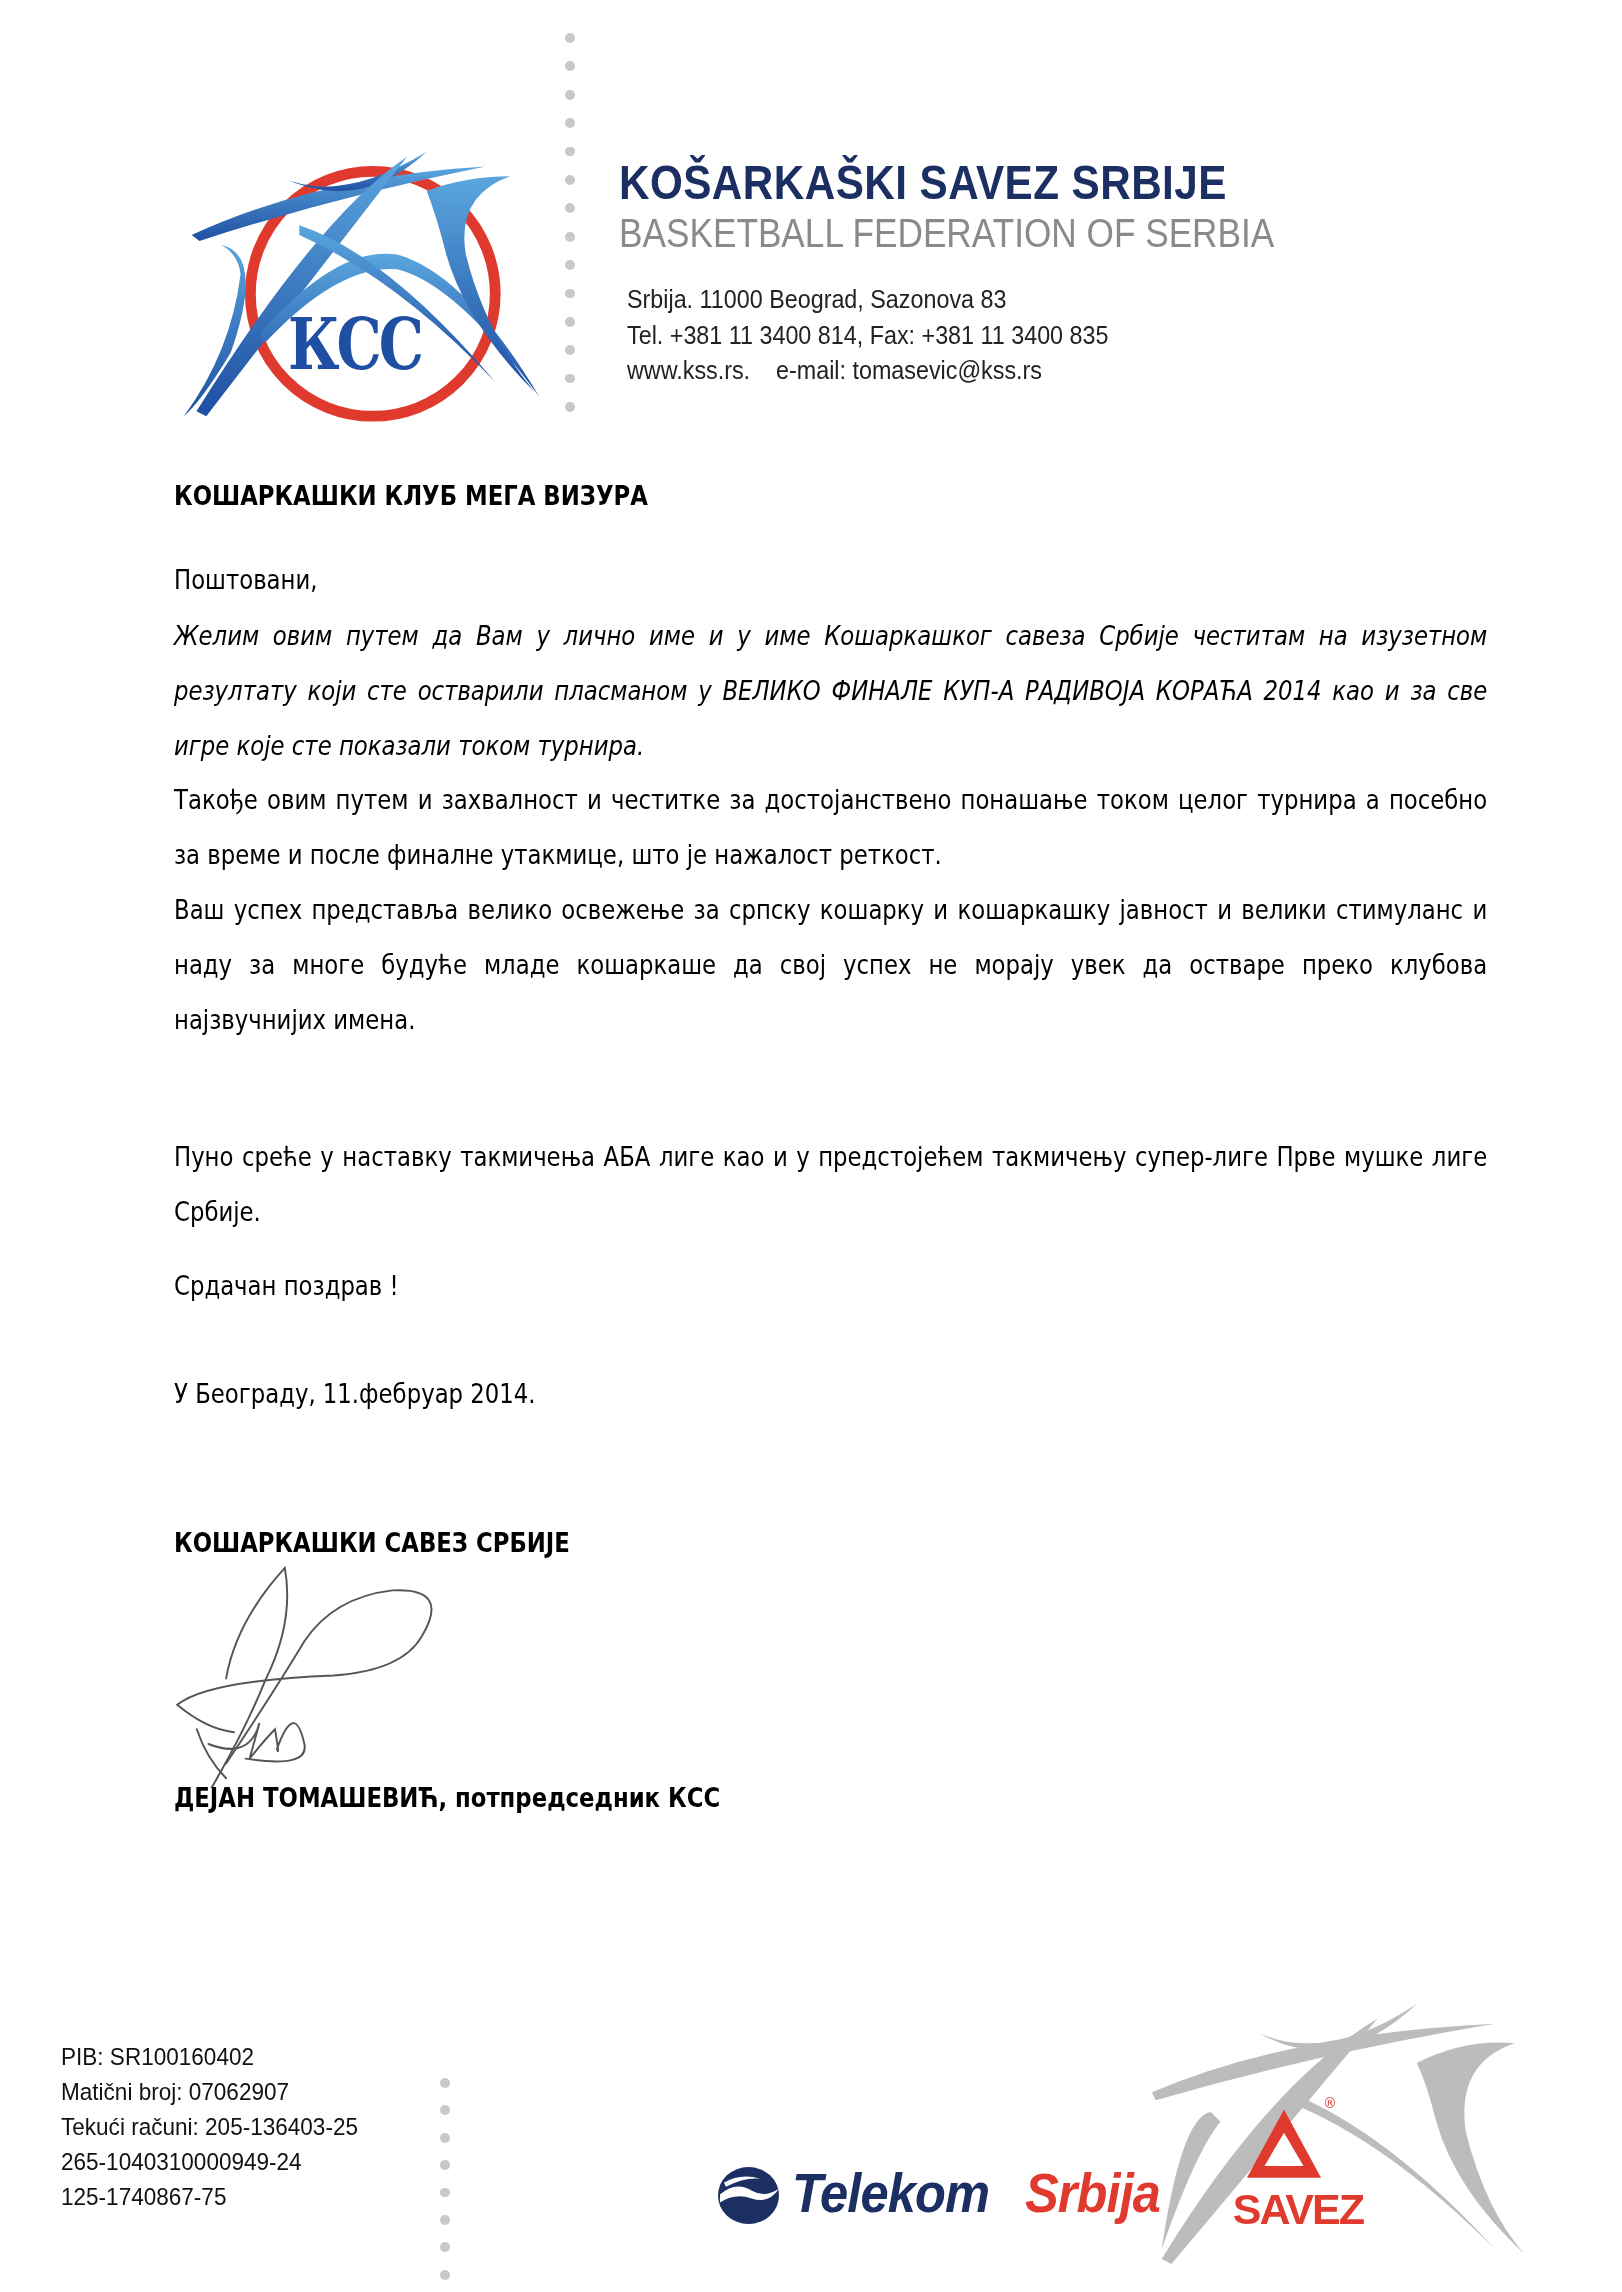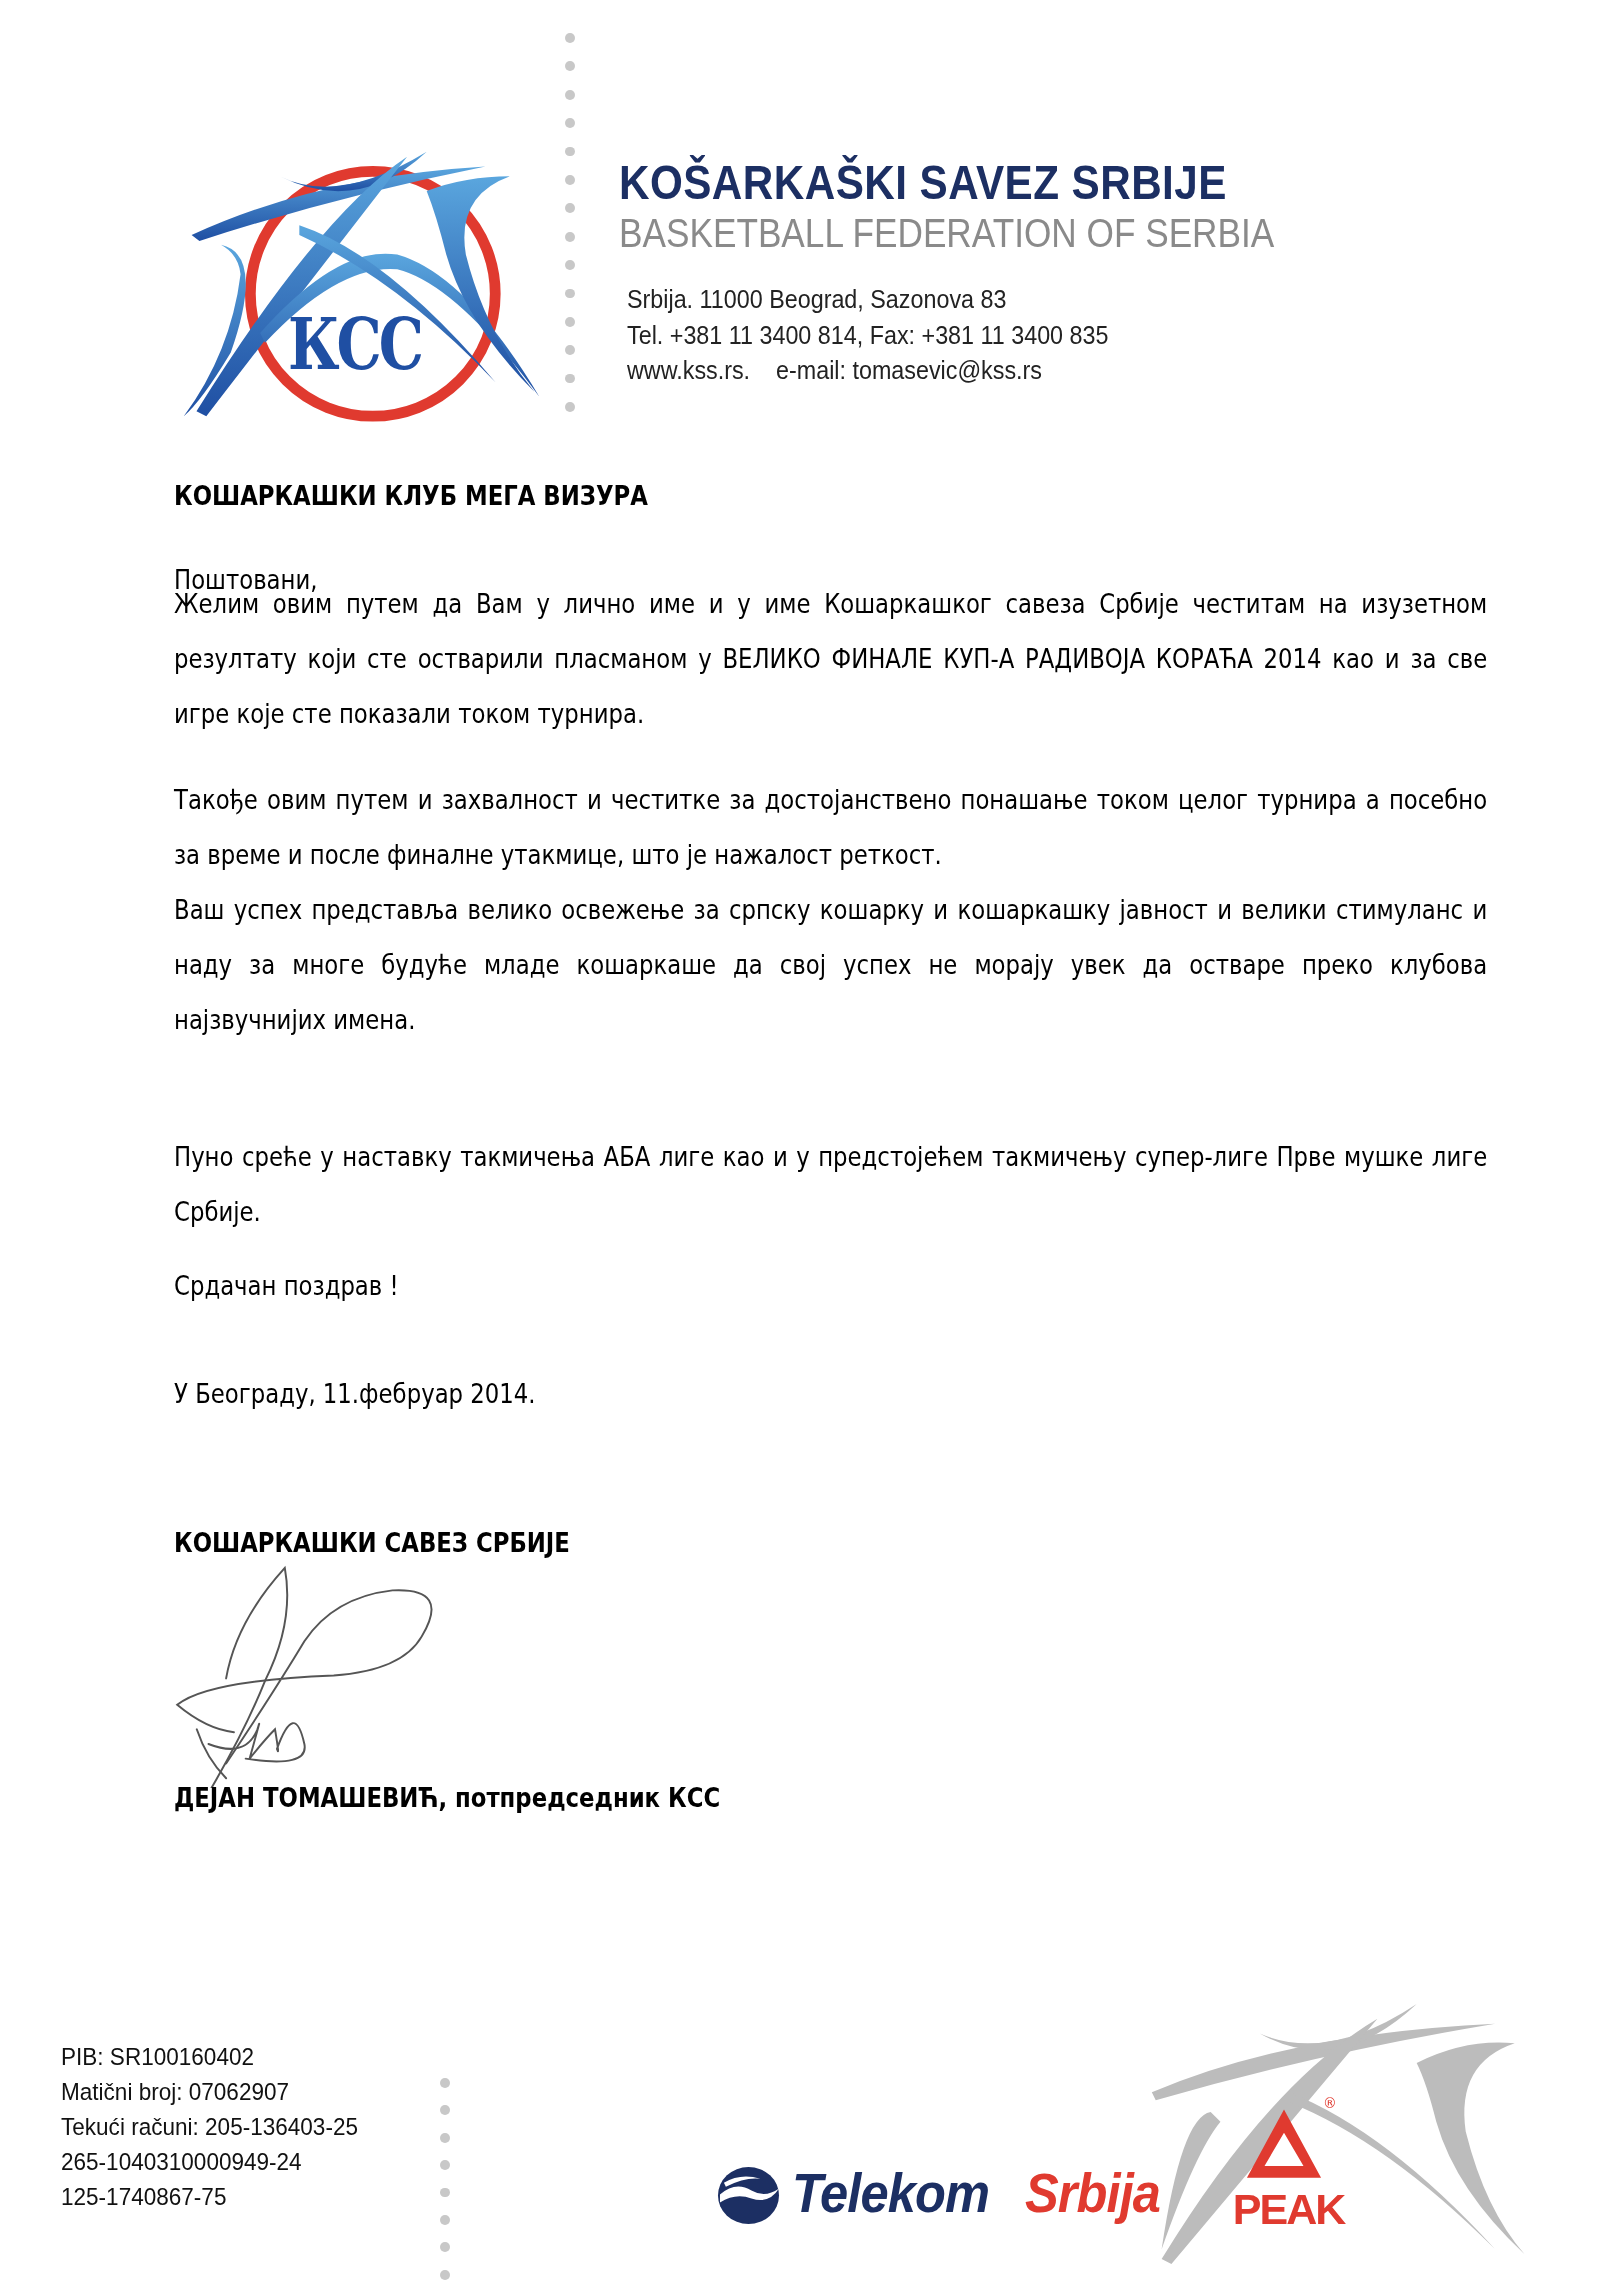--- a/index.html
+++ b/index.html
@@ -67,21 +67,21 @@
 <div class="abs hdr-sub">BASKETBALL FEDERATION OF SERBIA</div>
 <div class="abs hdr-line" style="top:284px">Srbija. 11000 Beograd, Sazonova 83</div>
 <div class="abs hdr-line" style="top:320px">Tel. +381 11 3400 814, Fax: +381 11 3400 835</div>
 <div class="abs hdr-line" style="top:355px">
   <span>www.kss.rs.</span>&nbsp;&nbsp;&nbsp;&nbsp;<span>e-mail: tomasevic@kss.rs</span>
 </div>
 
 <div class="abs body-text bold cond" style="left:174px;top:480px;">КОШАРКАШКИ КЛУБ МЕГА ВИЗУРА</div>
 <div class="abs body-text cond" style="left:174px;top:564px;">Поштовани,</div>
 
-<div class="abs body-text para" style="top:576px;">
+<div class="abs body-text para" style="top:608px;font-style:italic;">
   <span style="display:inline-block;width:1527px;transform:scaleX(0.86);transform-origin:left;text-align:justify;">Желим овим путем да Вам у лично име и у име Кошаркашког савеза Србије честитам на изузетном резултату који сте остварили пласманом у ВЕЛИКО ФИНАЛЕ КУП-А РАДИВОЈА КОРАЋА 2014 као и за све игре које сте показали током турнира.</span>
 </div>
 <div class="abs body-text para" style="top:772px;">
   <span style="display:inline-block;width:1527px;transform:scaleX(0.86);transform-origin:left;text-align:justify;">Такође овим путем и захвалност и честитке за достојанствено понашање током целог турнира а посебно за време и после финалне утакмице, што је нажалост реткост.</span>
 </div>
 <div class="abs body-text para" style="top:882px;">
   <span style="display:inline-block;width:1527px;transform:scaleX(0.86);transform-origin:left;text-align:justify;">Ваш успех представља велико освежење за српску кошарку и кошаркашку јавност и велики стимуланс и наду за многе будуће младе кошаркаше да свој успех не морају увек да остваре преко клубова најзвучнијих имена.</span>
 </div>
 <div class="abs body-text para" style="top:1129px;">
   <span style="display:inline-block;width:1527px;transform:scaleX(0.86);transform-origin:left;text-align:justify;">Пуно среће у наставку такмичења АБА лиге као и у предстојећем такмичењу супер-лиге Прве мушке лиге Србије.</span>
@@ -140,15 +140,15 @@
     <path d="M280 60 Q330 35 380 40 Q320 60 330 130 Q350 210 390 255 Q320 190 300 120 Q290 80 280 60 Z"></path>
     <path d="M150 90 Q250 130 360 250 Q250 140 150 100 Z"></path>
   </g>
 </svg>
 
 <div class="abs" style="left:1225px;top:2107px;width:127px;height:157px;">
   <svg class="abs" style="left:19.6px;top:0;" width="78" height="74" viewBox="0 0 80 75">
     <path d="M40 2 L78 72 L2 72 Z M40 26 L20 60 L60 60 Z" fill="#e03a2f" fill-rule="evenodd"></path>
   </svg>
   <span class="abs" style="left:98px;top:-11.8px;font-size:13.7px;color:#e03a2f;">®</span>
-  <span class="abs" style="left:7.8px;top:78px;font-family:'Liberation Sans',sans-serif;font-weight:bold;font-size:43px;color:#e03a2f;letter-spacing:-2px;">PEAK</span>
+  <span class="abs" style="left:7.8px;top:78px;font-family:'Liberation Sans',sans-serif;font-weight:bold;font-size:43px;color:#e03a2f;letter-spacing:-2px;">SAVEZ</span>
 </div>
 
 
 </body></html>

